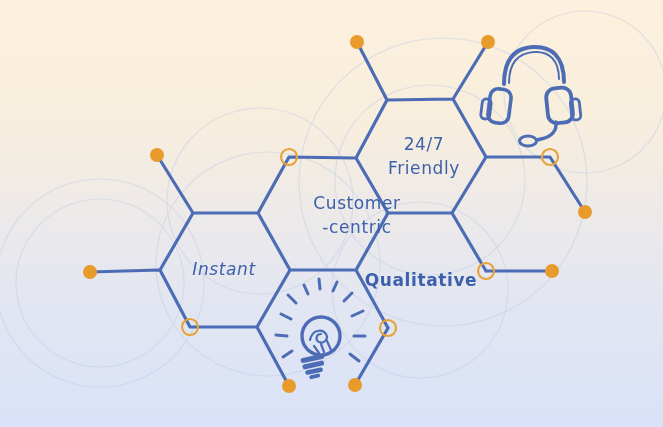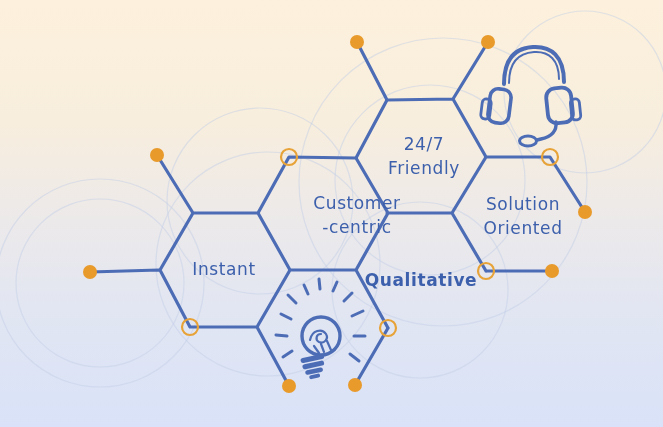--- a/index.html
+++ b/index.html
@@ -107,32 +107,28 @@
         <rect class="icon-fill" x="307" y="374.5" width="11" height="4" rx="2"></rect>
       </g>
       <path class="icon-stroke" style="stroke-width:3" d="
         M296,303 L288,295 M308,294 L304,285 M320,289 L319,279
         M333,291 L337,282 M344,301 L352,293 M352,316 L363,311
         M354,336 L365,336 M350,354 L359,361 M291,319 L281,314
         M287,336 L276,335 M292,351 L283,357"></path>
     </g>
   </svg>
 
-  <div class="hex-label" style="left:224px;top:269px;">
+  <div class="hex-label" style="left:224px;top:269px;font-style:italic;">
     <div>Instant</div>
   </div>
   <div class="hex-label" style="left:340px;top:215px;margin-left:17px;">
     <div>Customer</div>
     <div>-centric</div>
   </div>
   <div class="hex-label" style="left:424px;top:156px;">
     <div>24/7</div>
     <div>Friendly</div>
   </div>
   <div class="hex-label" style="left:421px;top:280px;font-weight:bold;">
     <div>Qualitative</div>
   </div>
-  <div class="hex-label" style="left:523px;top:216px;">
-    <div>Solution</div>
-    <div>Oriented</div>
-  </div>
 
 </div>
 
 </body></html>

